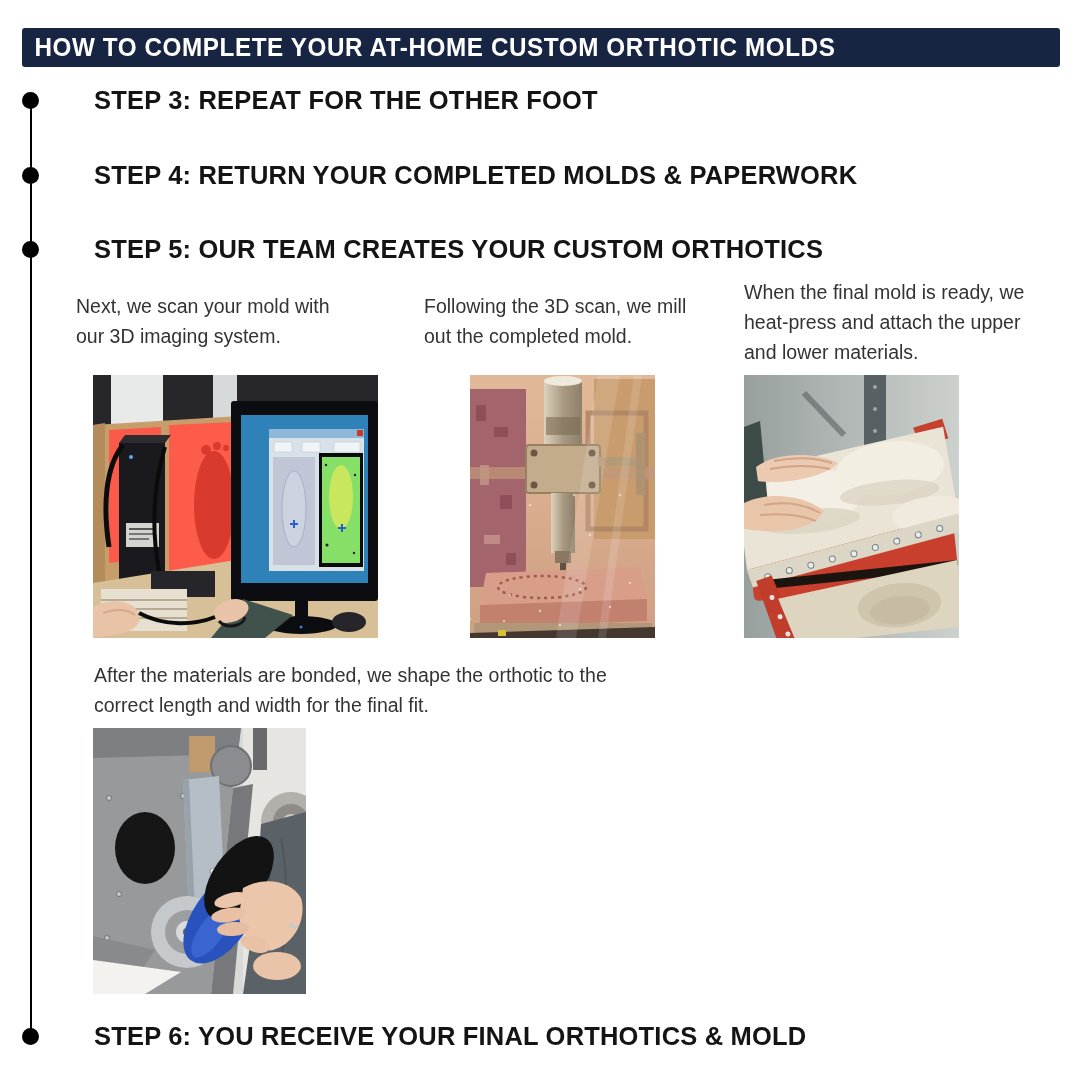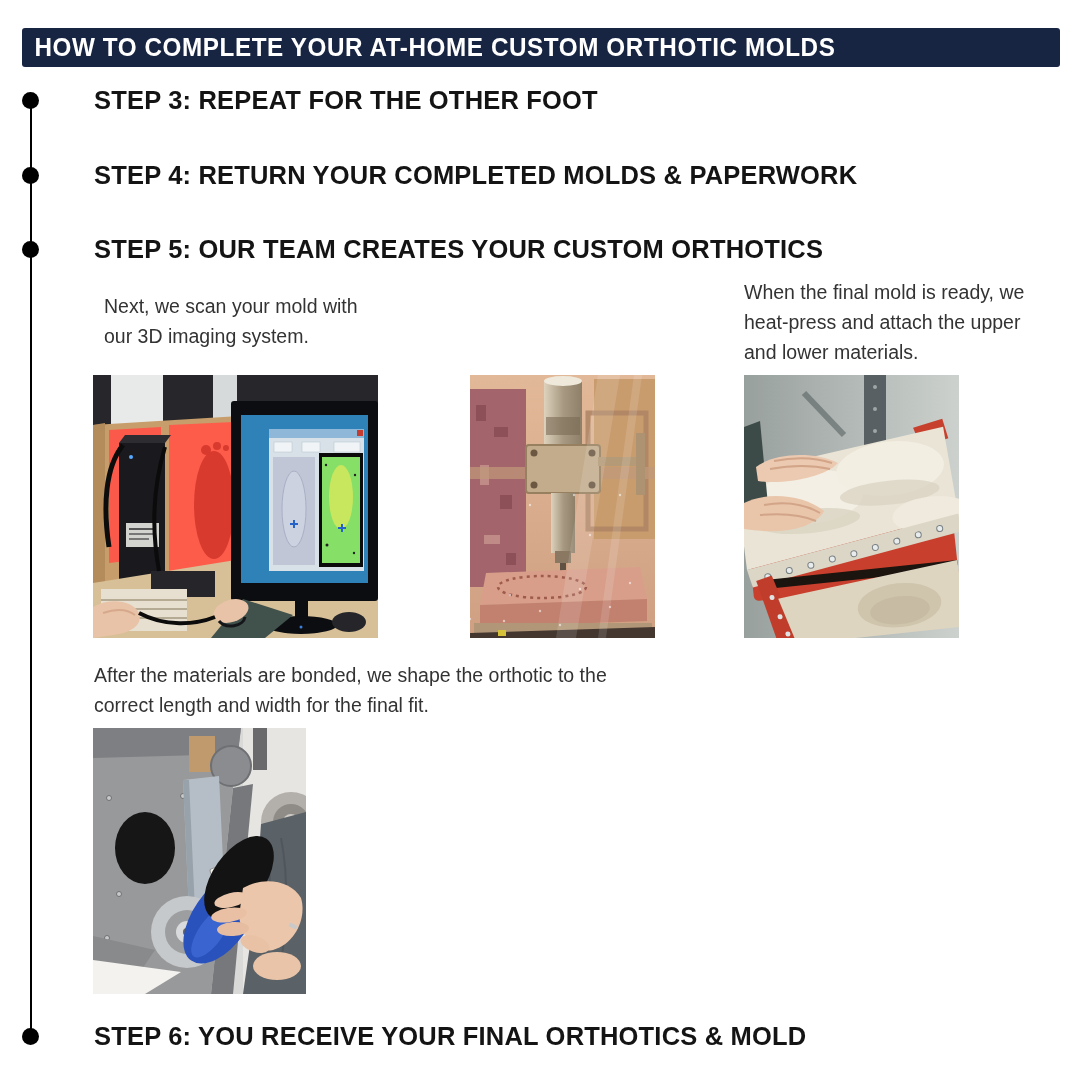--- a/index.html
+++ b/index.html
@@ -14,21 +14,21 @@
           background:var(--timeline-color,#000);}
   .bullet{position:absolute;left:22px;width:17px;height:17px;border-radius:50%;
           background:var(--timeline-color,#000);}
   .b1{top:92px}.b2{top:167px}.b3{top:241px}.b4{top:1028px}
   .step-heading{position:absolute;left:94px;font-size:26px;font-weight:bold;
           color:var(--heading-color,#141414);letter-spacing:.2px;white-space:nowrap;
           transform:scaleX(.98);transform-origin:left;}
   .h1{top:85px}.h2{top:160px}.h3{top:234px}.h4{top:1021px}
   .body-text{position:absolute;font-size:19.5px;line-height:30px;
           color:var(--body-color,#333333);}
-  .col1{left:104px;top:291px;width:258px;}
+  .col1{left:76px;top:291px;width:258px;}
   .col2{left:424px;top:291px;width:266px;}
   .col3{left:744px;top:277px;width:300px;}
   .note{left:94px;top:660px;width:560px;}
   .photo{position:absolute;top:375px;height:263px;}
   .photo svg{display:block;}
   .p1{left:93px;width:285px;}
   .p2{left:470px;width:185px;}
   .p3{left:744px;width:215px;}
   .p4{left:93px;top:728px;width:213px;height:266px;}
 </style>
@@ -46,20 +46,21 @@
   <div class="bullet b2"></div>
   <div class="bullet b3"></div>
   <div class="bullet b4"></div>
 
   <div class="step-heading h1">STEP 3: REPEAT FOR THE OTHER FOOT</div>
   <div class="step-heading h2">STEP 4: RETURN YOUR COMPLETED MOLDS &amp; PAPERWORK</div>
   <div class="step-heading h3">STEP 5: OUR TEAM CREATES YOUR CUSTOM ORTHOTICS</div>
   <div class="step-heading h4">STEP 6: YOU RECEIVE YOUR FINAL ORTHOTICS &amp; MOLD</div>
 
   <div class="body-text col1">Next, we scan your mold with our 3D imaging system.</div>
+  <div class="body-text col2">Following the 3D scan, we mill out the completed mold.</div>
   <div class="body-text col3">When the final mold is ready, we heat-press and attach the upper and lower materials.</div>
   <div class="body-text note">After the materials are bonded, we shape the orthotic to the correct length and width for the final fit.</div>
 
   <div class="photo p1">
     <svg width="285" height="263" viewBox="0 0 285 263">
       <rect width="285" height="263" fill="#27272b"></rect>
       <rect x="18" y="0" width="52" height="135" fill="#e8eaea"></rect>
       <rect x="120" y="0" width="24" height="120" fill="#d7dadb"></rect>
       <g>
         <polygon points="0,50 165,40 165,200 0,215" fill="#c79e6b"></polygon>

